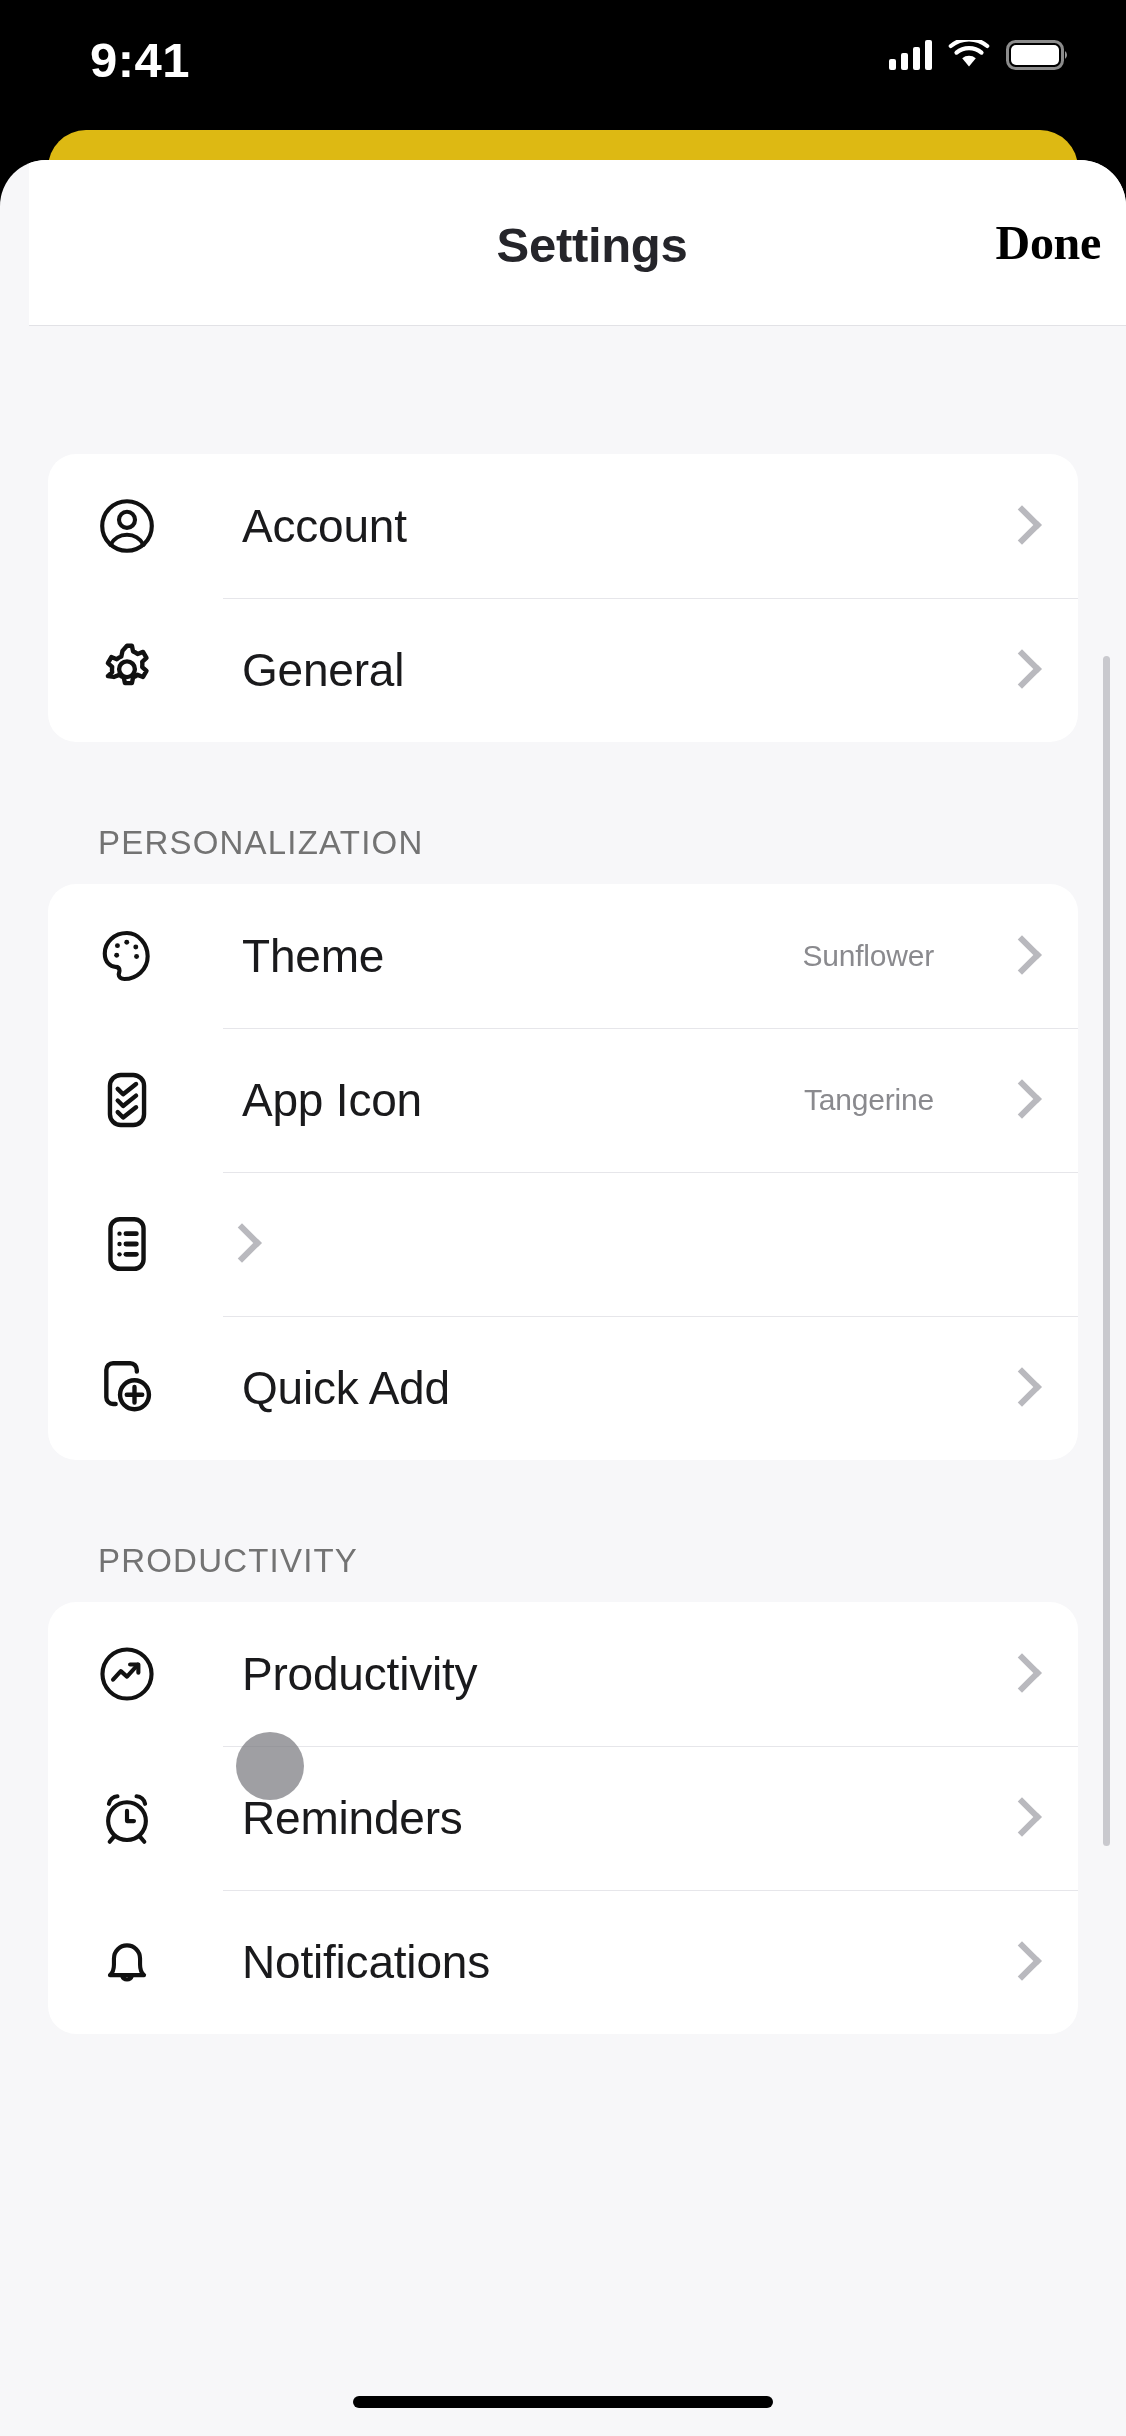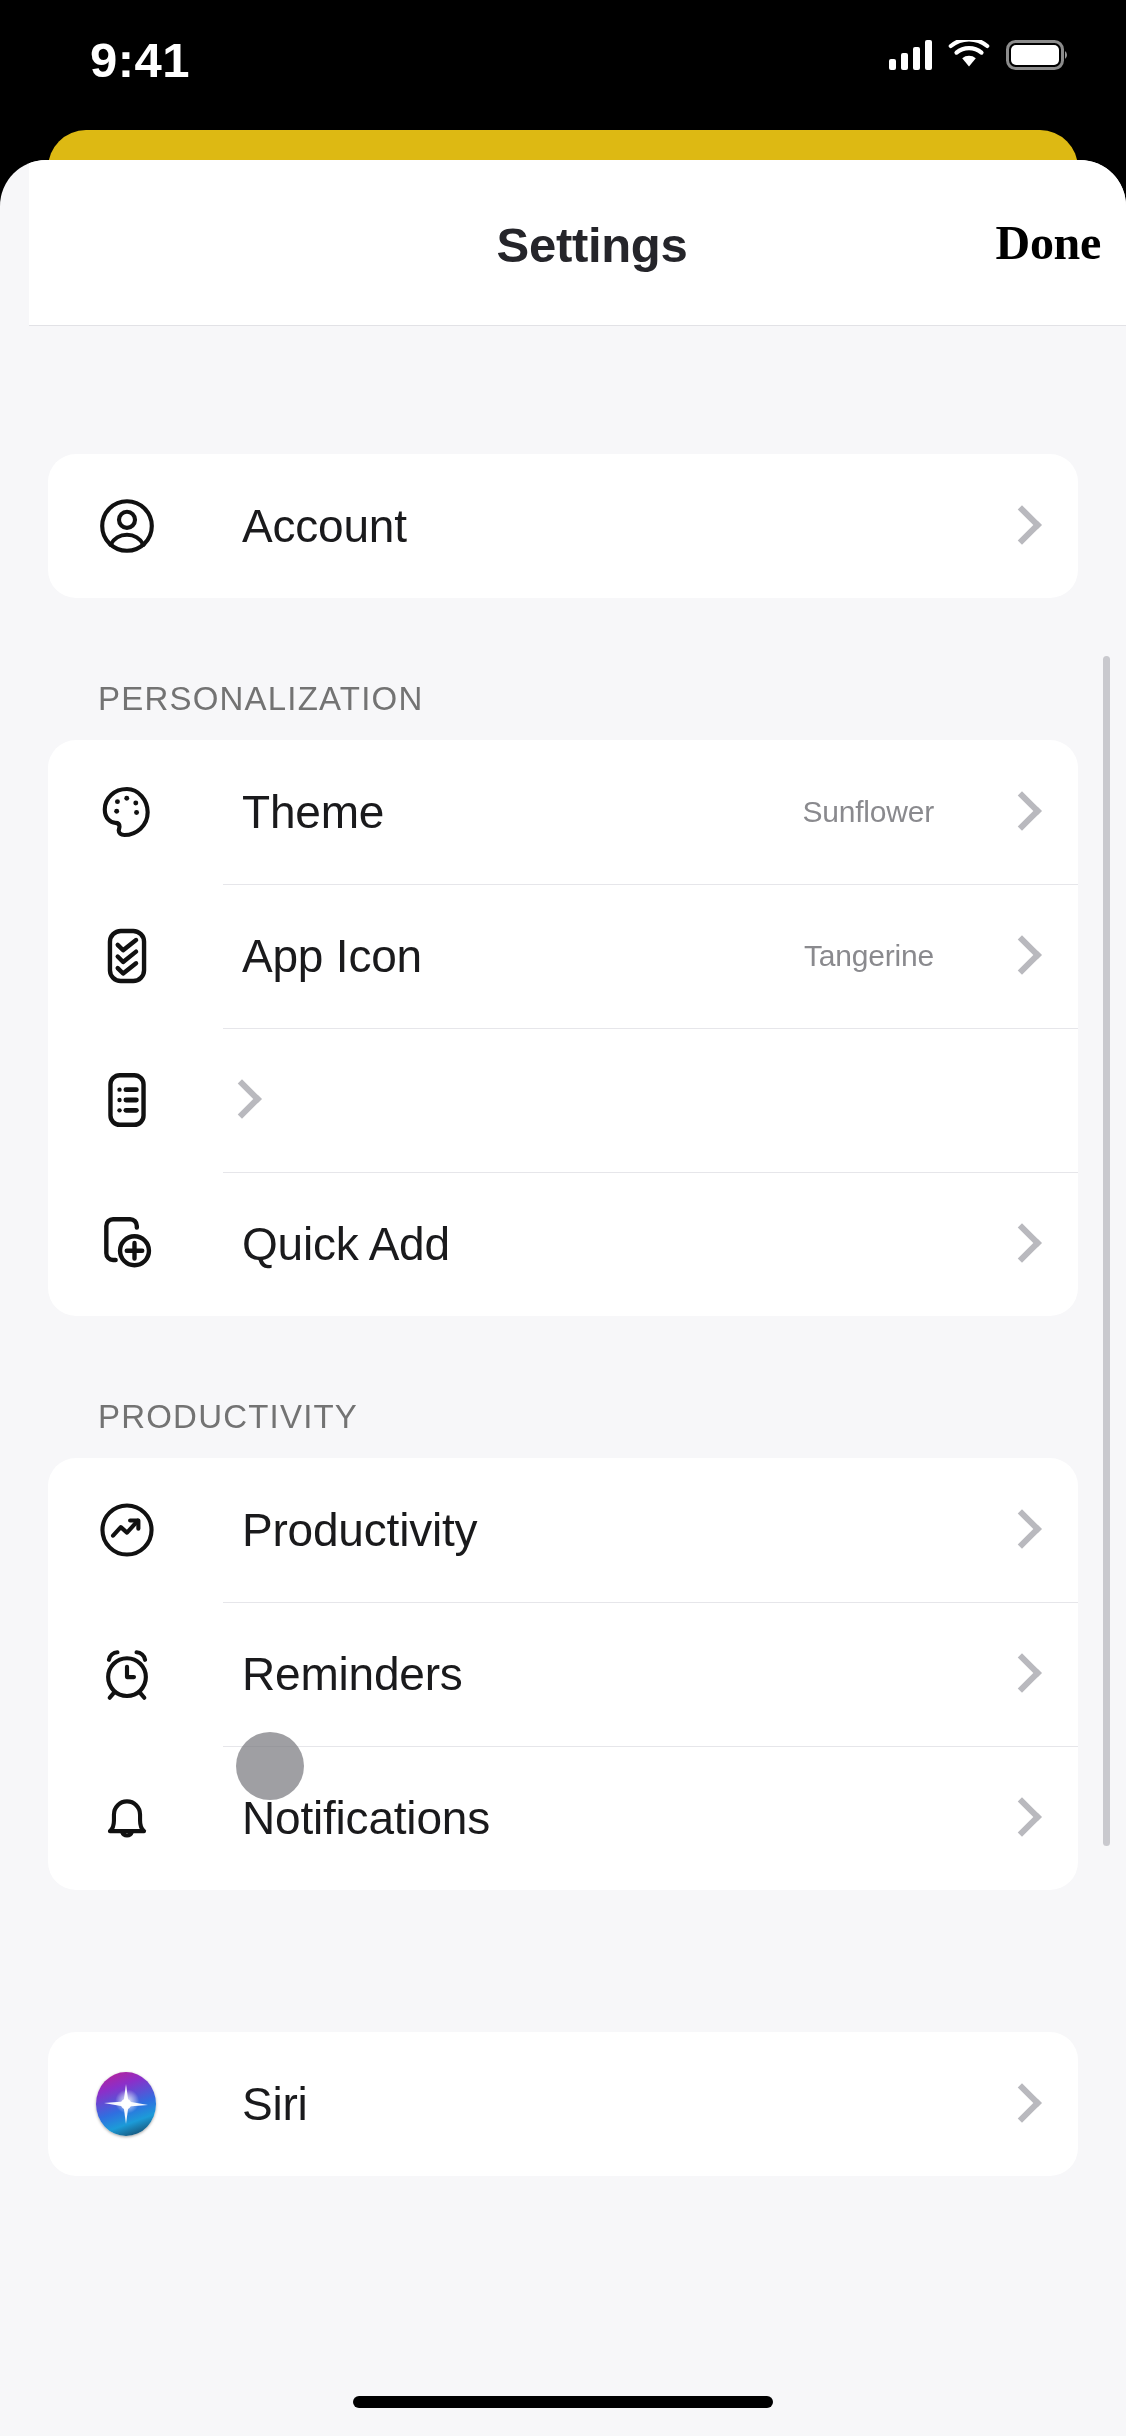--- a/index.html
+++ b/index.html
@@ -237,20 +237,30 @@
             <svg class="ic" width="62" height="62" viewBox="0 0 24 24" fill="none" stroke="#111" stroke-width="1.6">
               <circle cx="12" cy="12" r="9.6"></circle>
               <circle cx="12" cy="9.6" r="3.1"></circle>
               <path d="M5.6 19.3 a7.2 7.2 0 0 1 12.8 0" stroke-linecap="round"></path>
             </svg>
           </div>
           <div class="row-label">Account</div>
           <div class="chev"></div>
         </div>
 
+        <div class="row">
+          <div class="row-icon">
+            <svg class="ic" width="62" height="62" viewBox="0 0 24 24" fill="none" stroke="#111" stroke-width="1.7" stroke-linejoin="round">
+              <path d="M12 2.6 l1.9 0 .45 2.2a7.4 7.4 0 0 1 1.75 1.01l2.1-.82 1.35 2.34-1.66 1.5a7.5 7.5 0 0 1 0 2.02l1.66 1.5-1.35 2.34-2.1-.82a7.4 7.4 0 0 1-1.75 1.01l-.45 2.2h-2.7l-.45-2.2a7.4 7.4 0 0 1-1.75-1.01l-2.1.82L4.6 14.35l1.66-1.5a7.5 7.5 0 0 1 0-2.02L4.6 9.33 5.95 6.99l2.1.82A7.4 7.4 0 0 1 9.8 6.8l.45-2.2Z"></path>
+              <circle cx="12" cy="11.7" r="3.05"></circle>
+            </svg>
+          </div>
+          <div class="row-label">General</div>
+          <div class="chev"></div>
+        </div>
 
       </div>
 
       <div class="section-gap-lg"></div>
 
       <div class="section-header">PERSONALIZATION</div>
       <div class="card">
 
         <div class="row">
           <div class="row-icon">
@@ -352,39 +362,20 @@
           </div>
           <div class="row-label">Notifications</div>
           <div class="chev"></div>
         </div>
 
       </div>
 
       <div class="section-gap-lg"></div>
       <div class="section-gap"></div>
 
-      <div class="card">
-        <div class="row">
-          <div class="row-icon">
-            <div class="siri-icon">
-              <svg class="star" viewBox="0 0 56 56">
-                <g fill="#ffffff">
-                  <path d="M28 8 L30.4 25.6 L28 28 L25.6 25.6 Z" opacity="0.95"></path>
-                  <path d="M28 48 L25.6 30.4 L28 28 L30.4 30.4 Z" opacity="0.95"></path>
-                  <path d="M6 27 L25.6 25.6 L28 28 L25.6 30.4 Z" opacity="0.95"></path>
-                  <path d="M50 29 L30.4 30.4 L28 28 L30.4 25.6 Z" opacity="0.95"></path>
-                </g>
-                <circle cx="28" cy="28" r="5.2" fill="#ffffff" opacity="0.95"></circle>
-              </svg>
-            </div>
-          </div>
-          <div class="row-label">Siri</div>
-          <div class="chev"></div>
-        </div>
-      </div>
 
       <div id="scroll-indicator"></div>
 
     </div>
   </div>
 
   <div id="touch-indicator"></div>
 
   <div id="home-indicator"></div>
 

